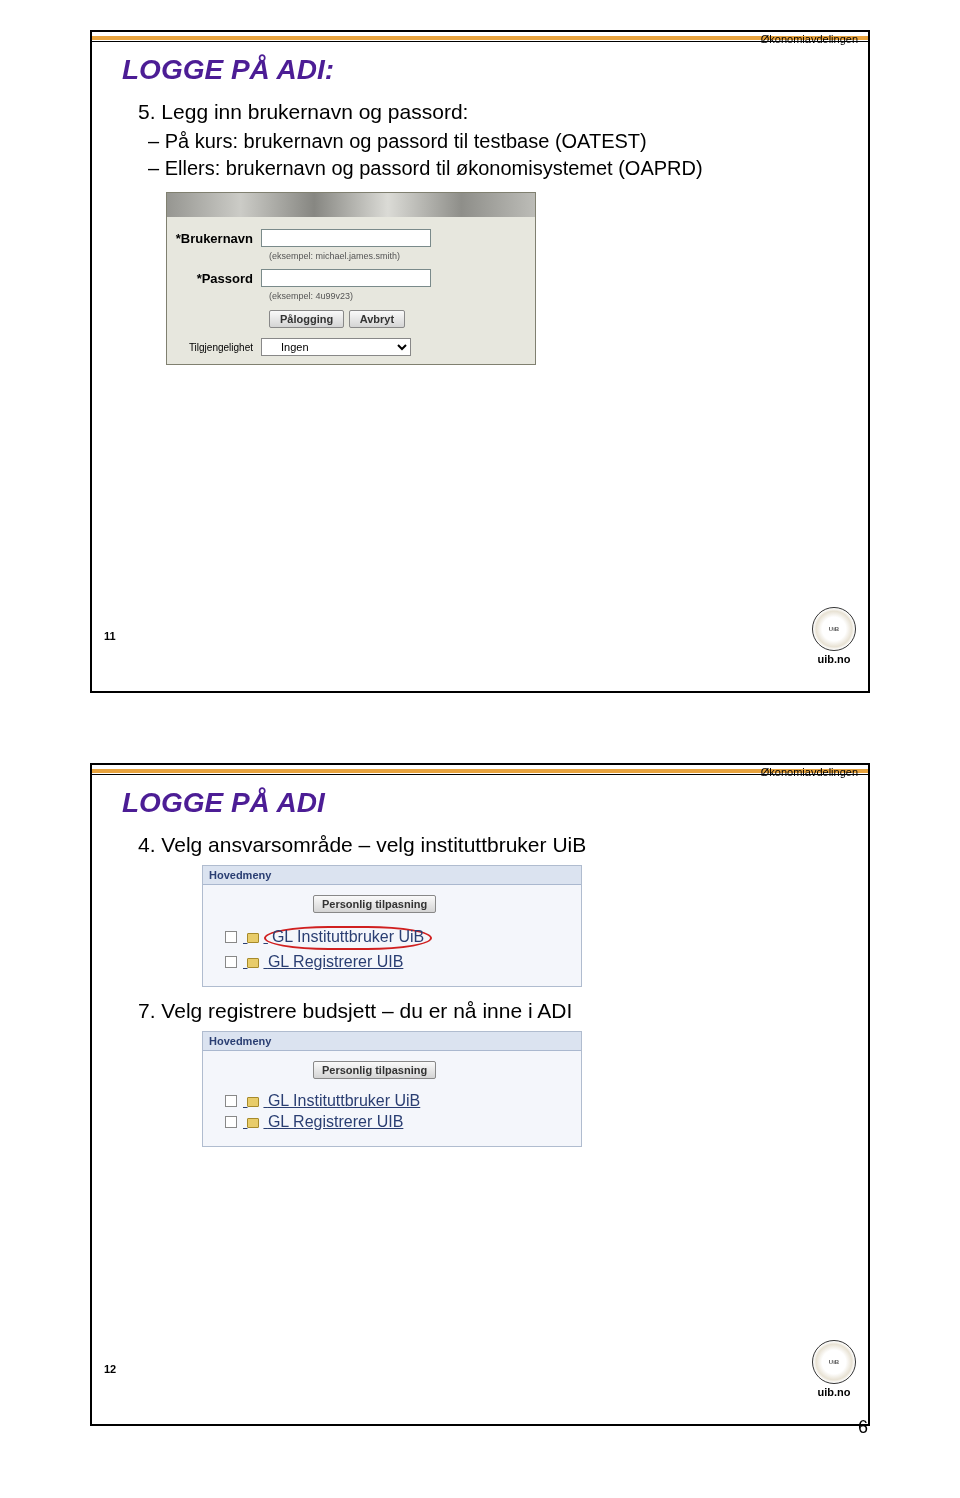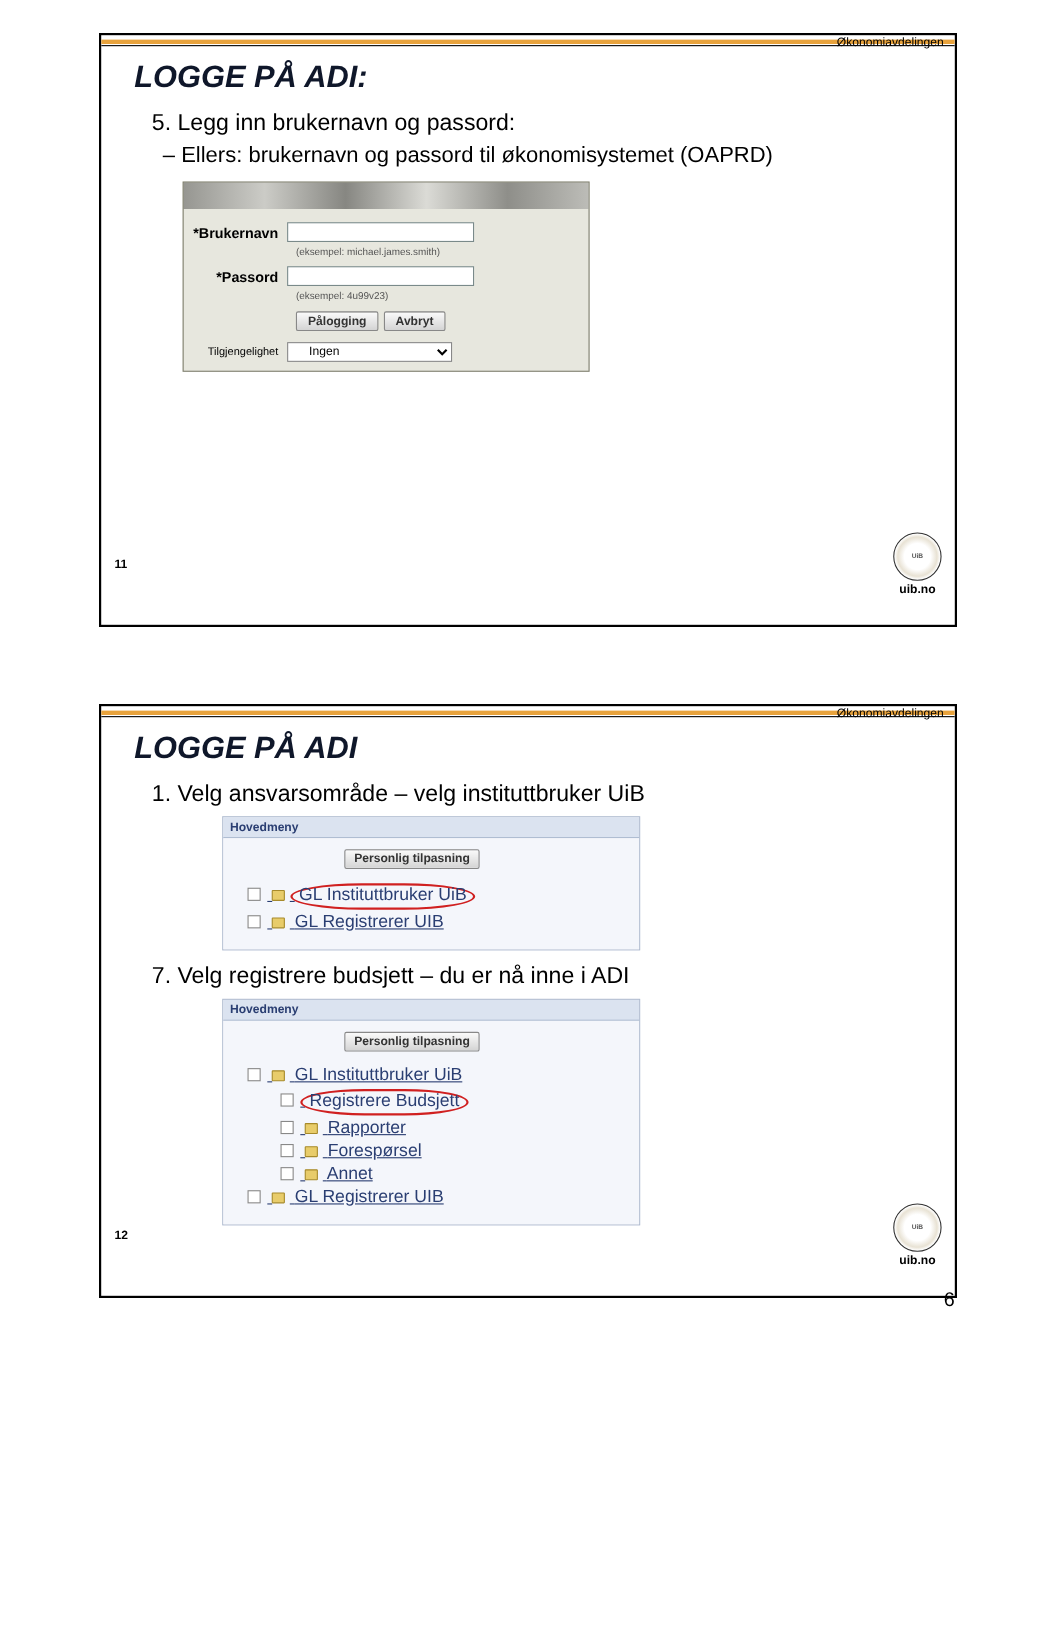--- a/index.html
+++ b/index.html
@@ -11,21 +11,21 @@
     color: #000;
   }
   .page {
     position: relative;
     padding: 30px 90px 30px 90px;
   }
   .slide {
     position: relative;
     border: 2px solid #000;
     background: #fff;
-    height: 540px;
+    height: 663px;
     overflow: hidden;
   }
   .stripe-top {
     height: 4px;
     background: #e8a33d;
     margin-top: 4px;
   }
   .stripe-thin {
     height: 1px;
     background: #000;
@@ -33,21 +33,21 @@
   }
   .dept-label {
     position: absolute;
     top: 0;
     right: 10px;
     font-size: 11px;
     color: #000;
     line-height: 14px;
   }
   .slide-title {
-    color: #0f172a;
+    color: #4c1d95;
     font-size: 28px;
     font-weight: bold;
     font-style: italic;
     margin: 12px 0 0 30px;
     font-family: Arial, sans-serif;
   }
   .slide-content {
     padding: 14px 40px 10px 46px;
   }
   .bullet-main {
@@ -248,20 +248,21 @@
 
   <div class="slide">
     <div class="dept-label">Økonomiavdelingen</div>
     <div class="stripe-top"></div>
     <div class="stripe-thin"></div>
 
     <h1 class="slide-title">LOGGE PÅ ADI:</h1>
 
     <div class="slide-content">
       <div class="bullet-main">5.  Legg inn brukernavn og passord:</div>
+      <div class="bullet-sub">På kurs: brukernavn og passord til testbase (OATEST)</div>
       <div class="bullet-sub">Ellers: brukernavn og passord til økonomisystemet (OAPRD)</div>
 
       <div class="login-panel">
         <div class="photo-strip"></div>
 
         <div class="form-row">
           <div class="form-lbl">*Brukernavn</div>
           <input class="form-input" style="">
         </div>
         <div class="hint">(eksempel: michael.james.smith)</div>
@@ -298,21 +299,21 @@
   <div style="height:70px"></div>
 
   <div class="slide">
     <div class="dept-label">Økonomiavdelingen</div>
     <div class="stripe-top"></div>
     <div class="stripe-thin"></div>
 
     <h1 class="slide-title">LOGGE PÅ ADI</h1>
 
     <div class="slide-content">
-      <div class="bullet-main">1. Velg ansvarsområde – velg instituttbruker UiB</div>
+      <div class="bullet-main">4. Velg ansvarsområde – velg instituttbruker UiB</div>
 
       <div class="menu-panel">
         <div class="menu-header">Hovedmeny</div>
         <div class="menu-body">
           <button class="tilpasning-btn">Personlig tilpasning</button>
           <div class="tree-item">
             <span class="folder"></span>
             <span class="circled">GL Instituttbruker UiB</span>
           </div>
           <div class="tree-item">
@@ -325,37 +326,20 @@
       <div class="bullet-main" style="margin-top:12px">7. Velg registrere budsjett – du er nå inne i ADI</div>
 
       <div class="menu-panel">
         <div class="menu-header">Hovedmeny</div>
         <div class="menu-body">
           <button class="tilpasning-btn">Personlig tilpasning</button>
           <div class="tree-item open">
             <span class="folder"></span>
             <span>GL Instituttbruker UiB</span>
           </div>
-          <div class="nested">
-            <div class="tree-item">
-              <span class="circled">Registrere Budsjett</span>
-            </div>
-            <div class="tree-item">
-              <span class="folder"></span>
-              <span>Rapporter</span>
-            </div>
-            <div class="tree-item">
-              <span class="folder"></span>
-              <span>Forespørsel</span>
-            </div>
-            <div class="tree-item">
-              <span class="folder"></span>
-              <span>Annet</span>
-            </div>
-          </div>
           <div class="tree-item">
             <span class="folder"></span>
             <span>GL Registrerer UIB</span>
           </div>
         </div>
       </div>
     </div>
 
     <div class="footer">
       <span>12</span>

